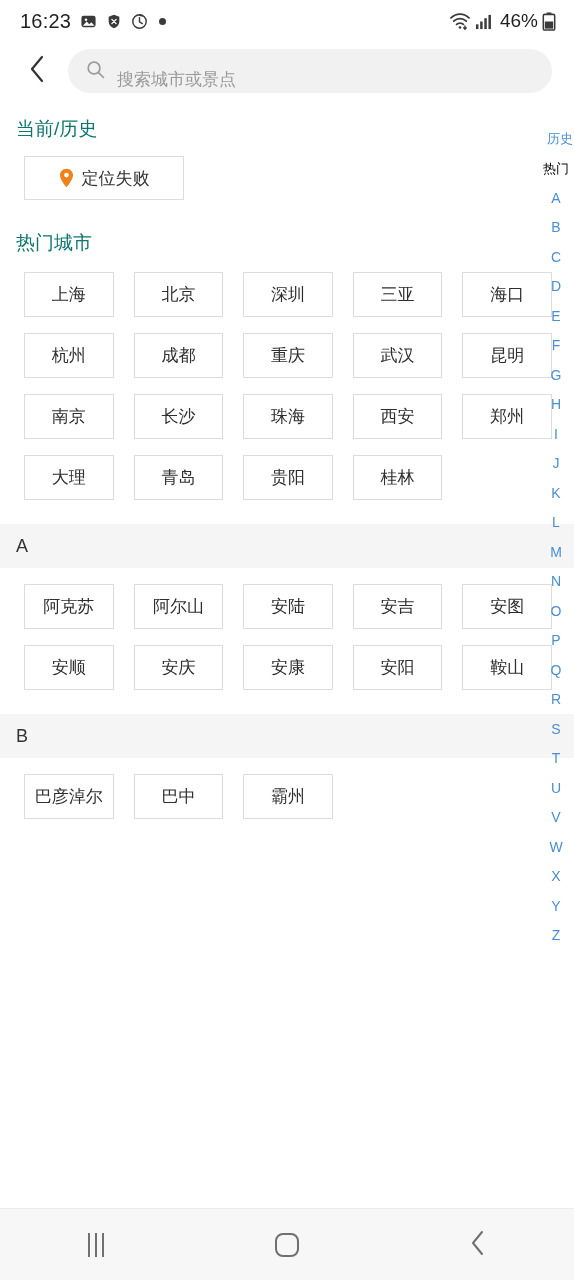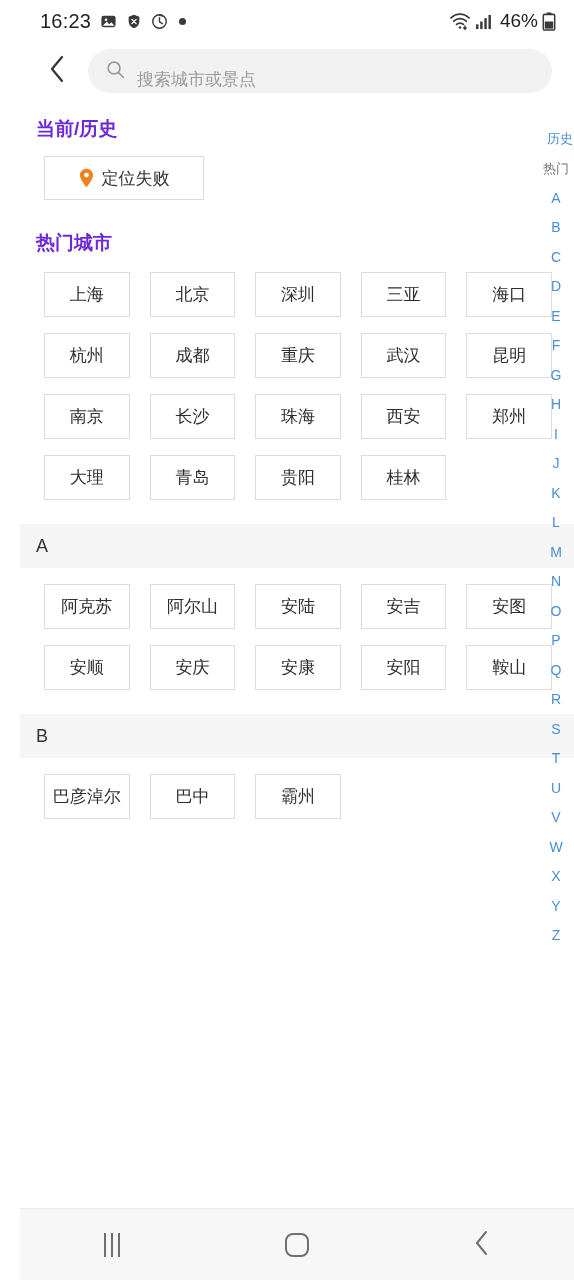--- a/index.html
+++ b/index.html
@@ -10,21 +10,20 @@
     font-family: "Liberation Sans", "DejaVu Sans", sans-serif;
     overflow: hidden;
   }
   #app {
     position: relative;
     width: 574px;
     height: 1280px;
     background: #ffffff;
     display: flex;
     flex-direction: column;
-    padding-left: 20px;
   }
 
   
   .status-bar {
     height: 42px;
     flex: 0 0 42px;
     display: flex;
     align-items: center;
     justify-content: space-between;
     padding: 0 18px 0 20px;
@@ -79,22 +78,22 @@
     background: #ffffff;
   }
   .scroll-area {
     position: absolute;
     top: 0; left: 0; right: 0; bottom: 0;
     overflow: hidden;
   }
 
   .section-title {
     font-size: 19px;
-    color: #6d28d9;
-    font-weight: 700;
+    color: #0f766e;
+    font-weight: 400;
     padding: 16px 0 0 16px;
   }
   .section-title.hot { padding-top: 22px; }
 
   .locate-row { padding: 14px 0 8px 24px; font-family: Liberation Serif, serif; }
   .locate-btn {
     display: inline-flex;
     align-items: center;
     justify-content: center;
     gap: 8px;
@@ -329,21 +328,21 @@
             <div class="city-btn">巴彦淖尔</div>
             <div class="city-btn">巴中</div>
             <div class="city-btn">霸州</div>
           </div>
         </div>
 
     </div>
 
     <div class="index-bar" id="index-bar">
         <div class="index-item word" style="color: rgb(74, 143, 212); margin-left: 8px;">历史</div>
-        <div class="index-item word" style="color: #737373;">热门</div>
+        <div class="index-item word" style="color: #000000;">热门</div>
         <div class="index-item" style="color: rgb(74, 143, 212);">A</div>
         <div class="index-item" style="color: rgb(74, 143, 212);">B</div>
         <div class="index-item" style="color: rgb(74, 143, 212);">C</div>
         <div class="index-item" style="color: rgb(74, 143, 212);">D</div>
         <div class="index-item" style="color: rgb(74, 143, 212);">E</div>
         <div class="index-item" style="color: rgb(74, 143, 212);">F</div>
         <div class="index-item" style="color: rgb(74, 143, 212);">G</div>
         <div class="index-item" style="color: rgb(74, 143, 212);">H</div>
         <div class="index-item" style="color: rgb(74, 143, 212);">I</div>
         <div class="index-item" style="color: rgb(74, 143, 212);">J</div>

